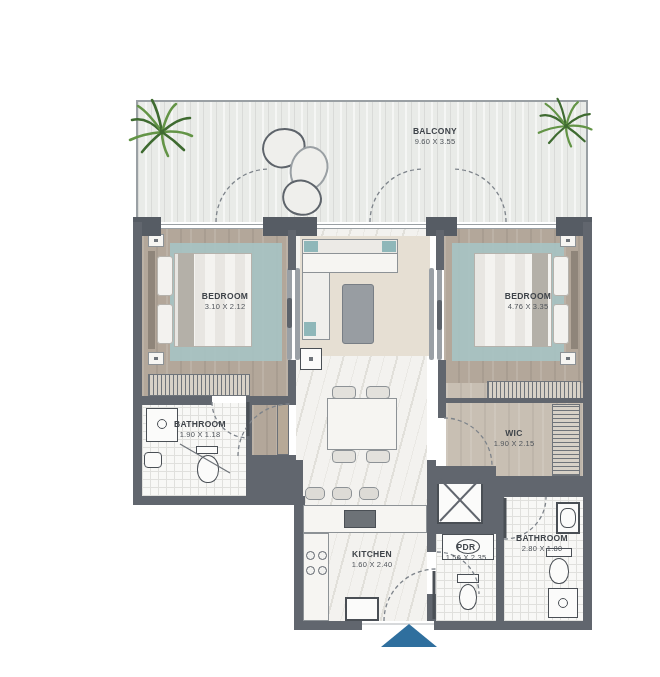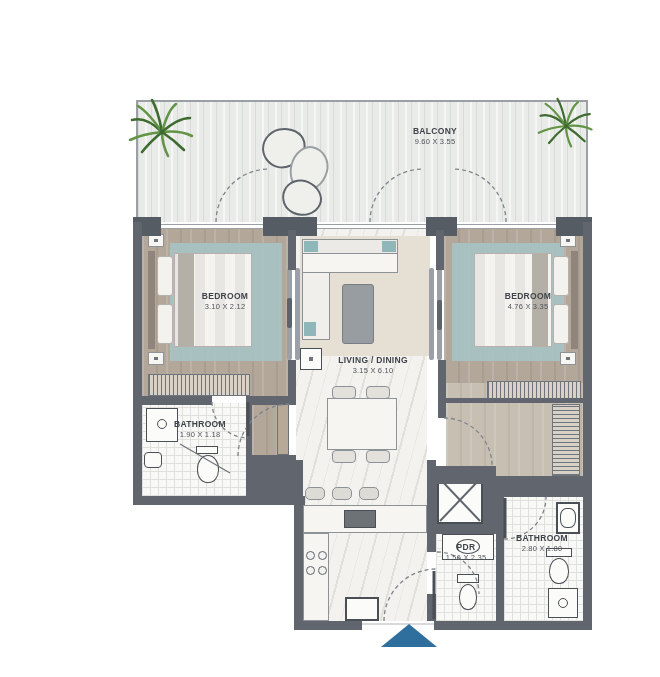--- a/index.html
+++ b/index.html
@@ -218,32 +218,36 @@
   </svg>
 
   <div class="room-label" style="left:360px;top:126px;width:150px;">
     <div class="rname">BALCONY</div>
     <div class="rdims">9.60 X 3.55</div>
   </div>
   <div class="room-label" style="left:167px;top:291px;width:116px;">
     <div class="rname">BEDROOM</div>
     <div class="rdims">3.10 X 2.12</div>
   </div>
-  <div class="room-label" style="left:317px;top:355px;width:112px;">
-    <div class="rname">LIVING / DINING</div>
-    <div class="rdims">3.15 X 6.10</div>
-  </div>
   <div class="room-label" style="left:470px;top:291px;width:116px;">
     <div class="rname">BEDROOM</div>
     <div class="rdims">4.76 X 3.35</div>
   </div>
   <div class="room-label" style="left:148px;top:419px;width:104px;">
     <div class="rname">BATHROOM</div>
     <div class="rdims">1.90 X 1.18</div>
   </div>
+  <div class="room-label" style="left:462px;top:428px;width:104px;">
+    <div class="rname">WIC</div>
+    <div class="rdims">1.90 X 2.15</div>
+  </div>
+  <div class="room-label" style="left:320px;top:549px;width:104px;">
+    <div class="rname">KITCHEN</div>
+    <div class="rdims">1.60 X 2.40</div>
+  </div>
   <div class="room-label" style="left:436px;top:542px;width:60px;">
     <div class="rname">PDR</div>
     <div class="rdims">1.56 X 2.35</div>
   </div>
   <div class="room-label" style="left:502px;top:533px;width:80px;">
     <div class="rname">BATHROOM</div>
     <div class="rdims">2.80 X 1.80</div>
   </div>
 
 </div>

